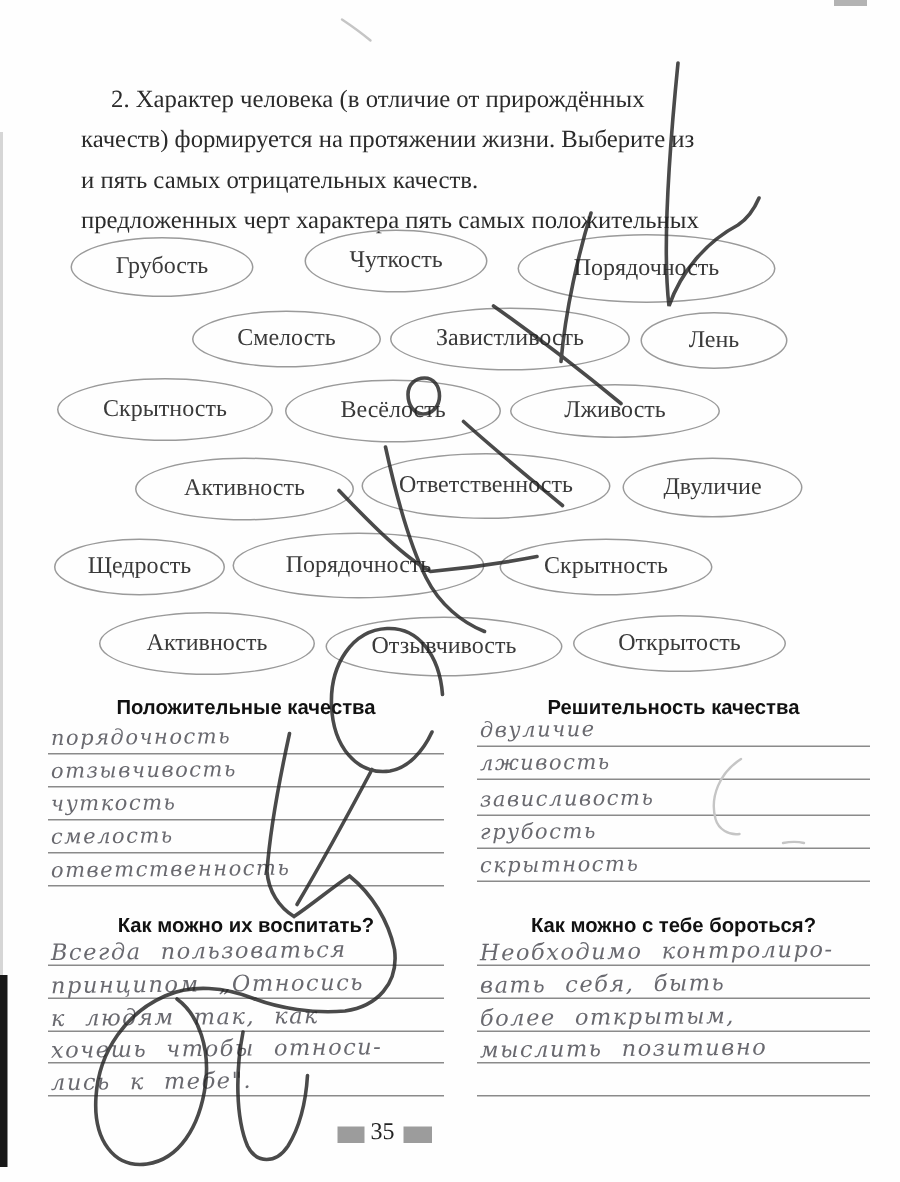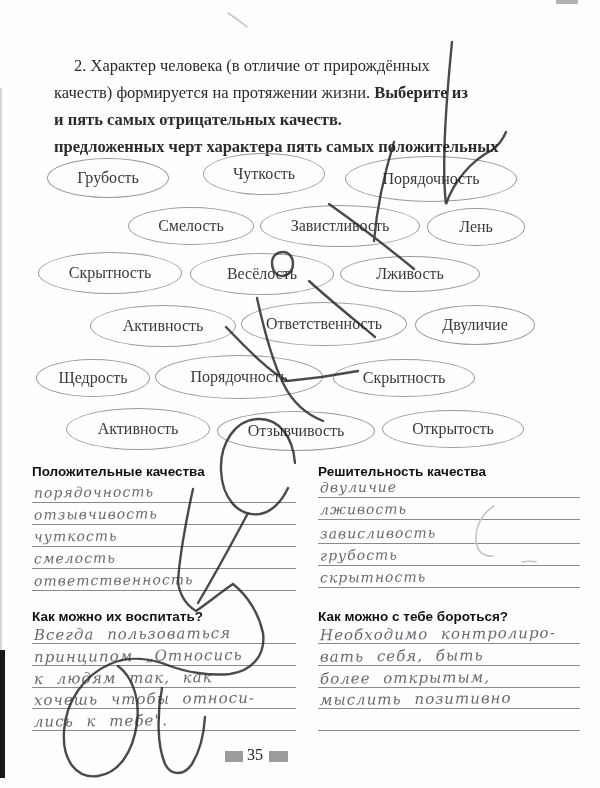--- a/index.html
+++ b/index.html
@@ -3,29 +3,29 @@
 <meta charset="utf-8">
 <style>
   html,body{margin:0;padding:0;background:#ffffff;}
   #page{position:relative;width:600px;height:788px;background:#fefefe;overflow:hidden;
         font-family:"Liberation Serif", serif;}
   
   #task{position:absolute;left:32px;top:52px;width:538px;color:#2b2b2b;
         font-size:16.5px;line-height:27px;}
   .tline{white-space:nowrap;text-align:justify;margin-left:22px;}
   .tline.just::after{content:"";display:inline-block;width:100%;height:0;}
-  .tline .b{font-weight:bold;}
+  .tline .b{font-weight:normal;}
   .tline.first{text-indent:20px;}
   
   .oval{position:absolute;border:1px solid #9a9a9a;border-radius:50%;
         display:flex;align-items:center;justify-content:center;
         color:#3a3a3a;font-size:16px;background:transparent;}
   
   .col-header{position:absolute;font-family:"Liberation Sans", sans-serif;
-        font-weight:bold;font-size:13.5px;color:#111;text-align:left;}
+        font-weight:bold;font-size:13.5px;color:#111;text-align:center;}
   .rule{position:absolute;border-bottom:1.2px solid #8a8a8a;height:0;}
   .hw{position:absolute;font-family:"DejaVu Serif", serif;font-style:italic;
         color:#55555c;font-size:15px;white-space:nowrap;letter-spacing:1px;
         transform:rotate(-0.6deg);opacity:0.88;}
   .hw.small{font-size:14px;}
   .hw.wide{word-spacing:7px;}
   
   #footer-num{position:absolute;left:245px;top:746px;width:20px;text-align:center;
         font-size:16px;color:#222;}
   .pgrect{position:absolute;background:#9c9c9c;width:18px;height:11px;}

